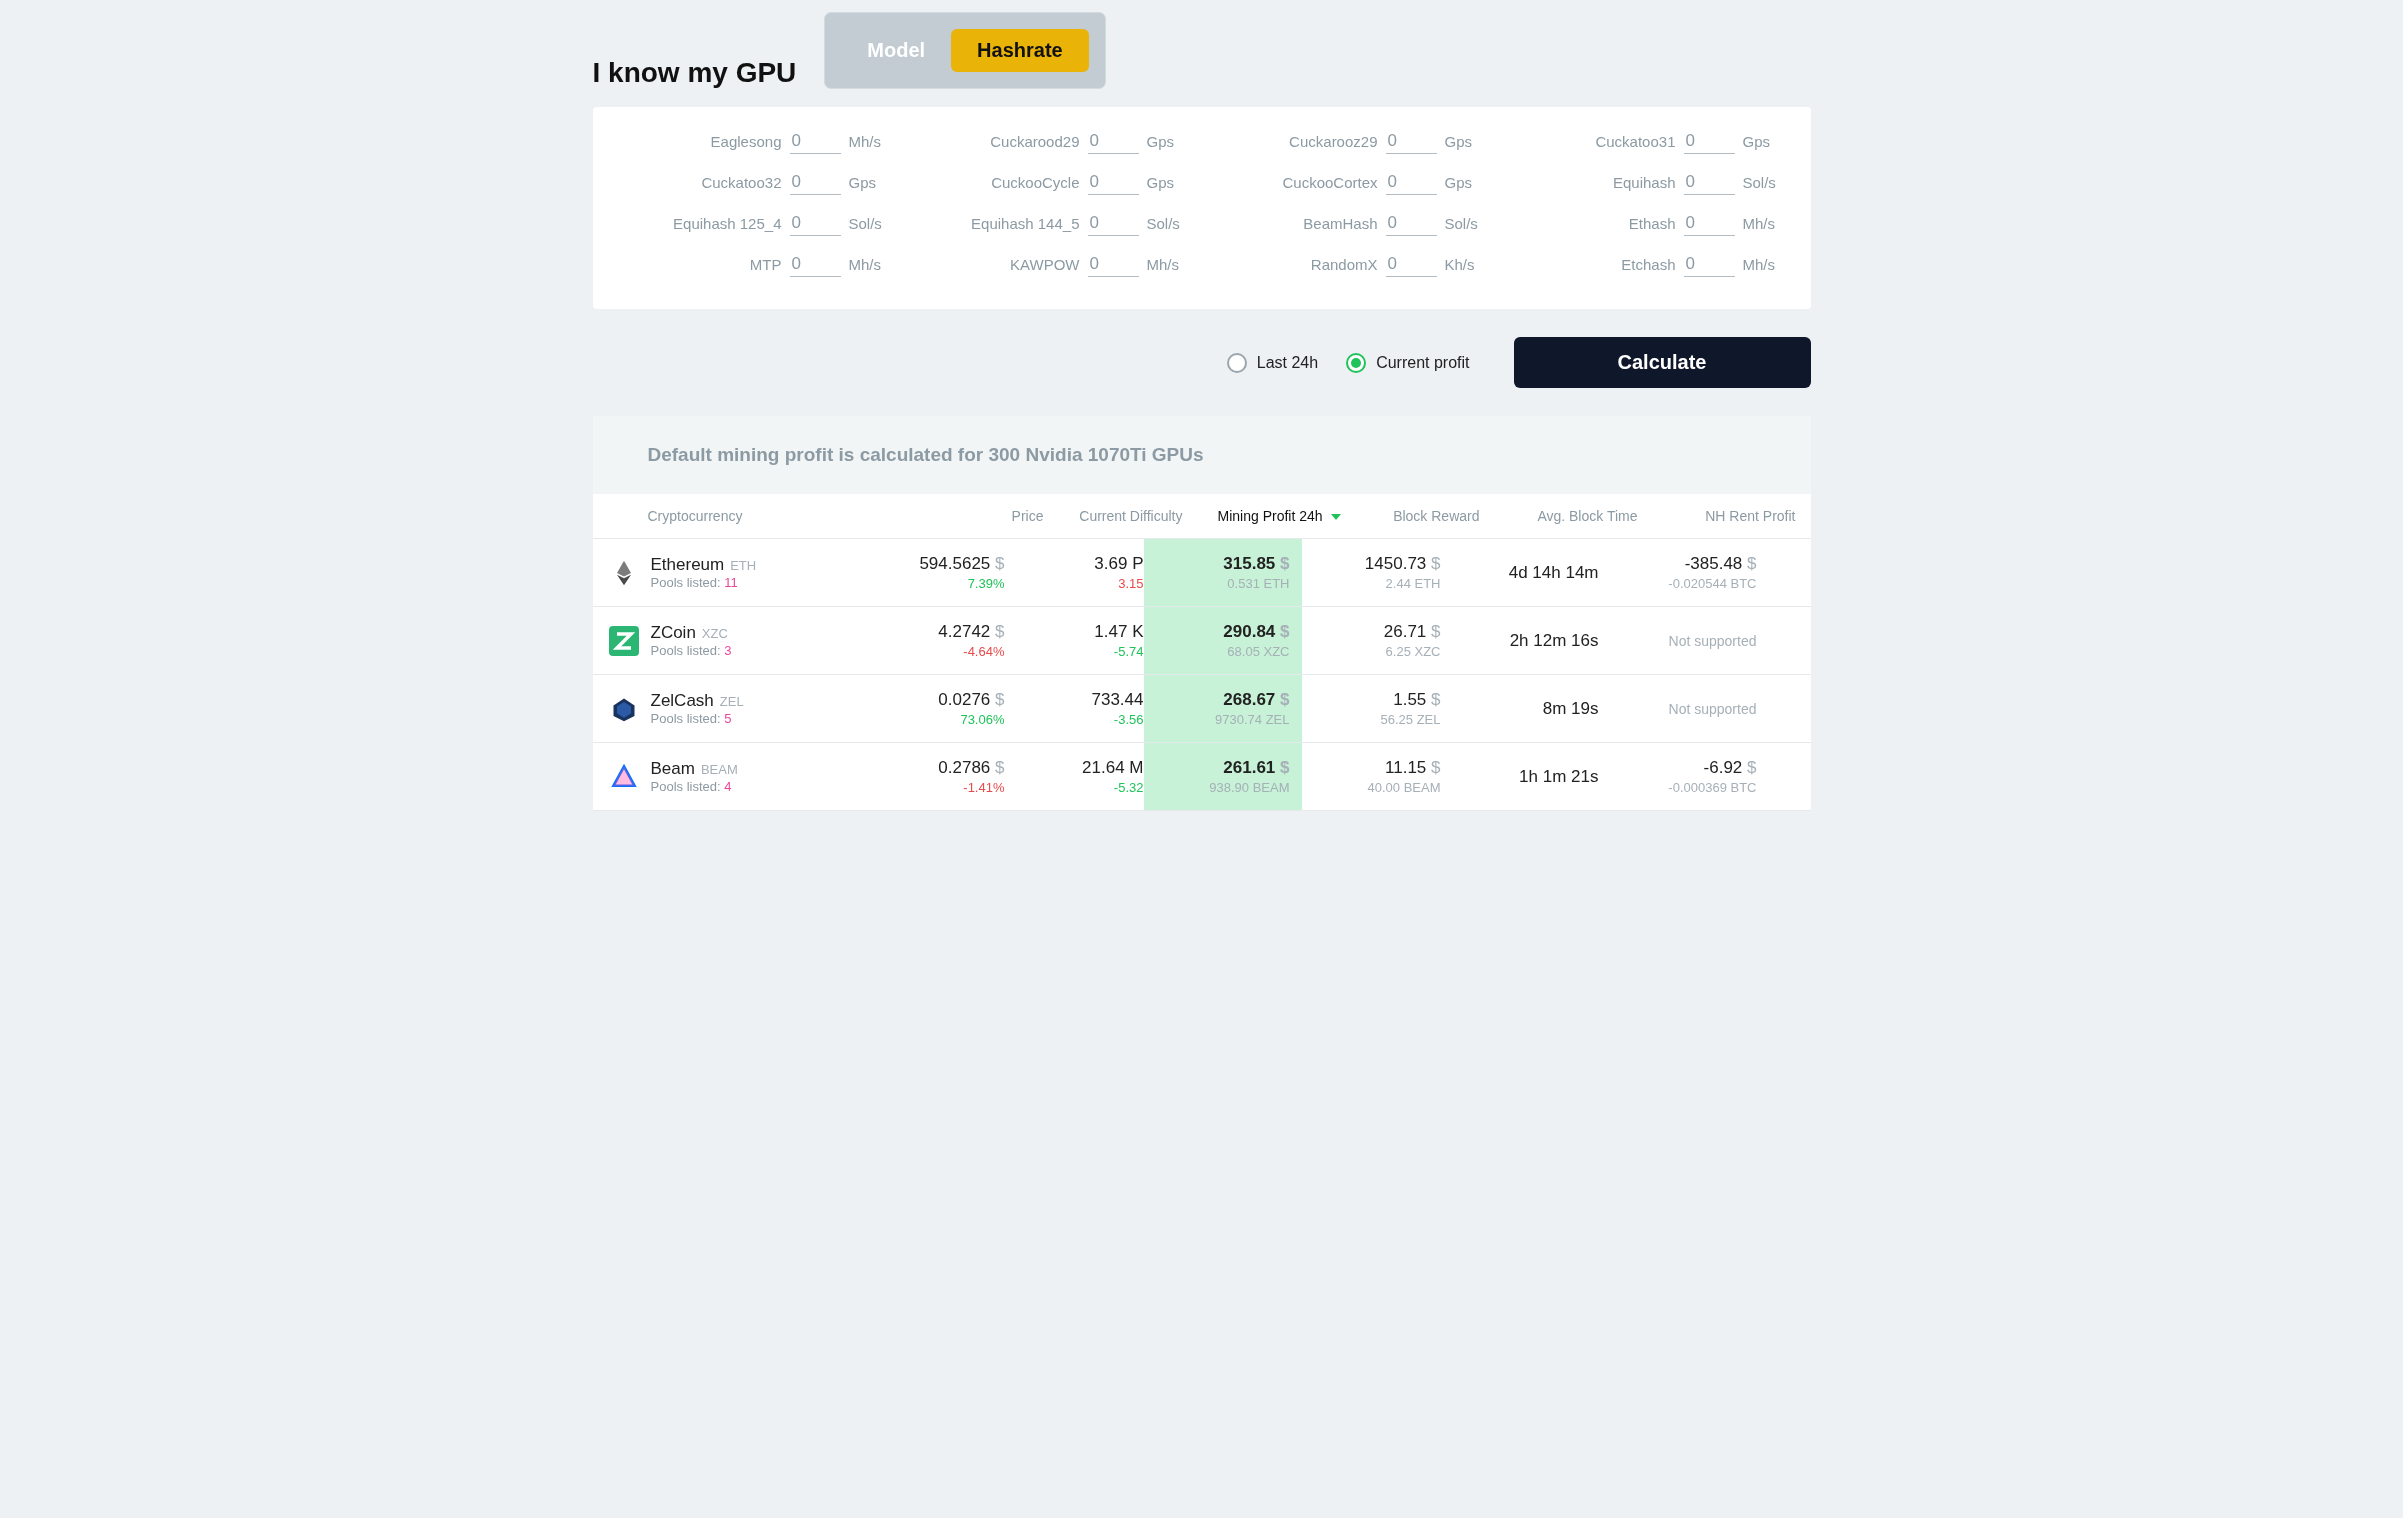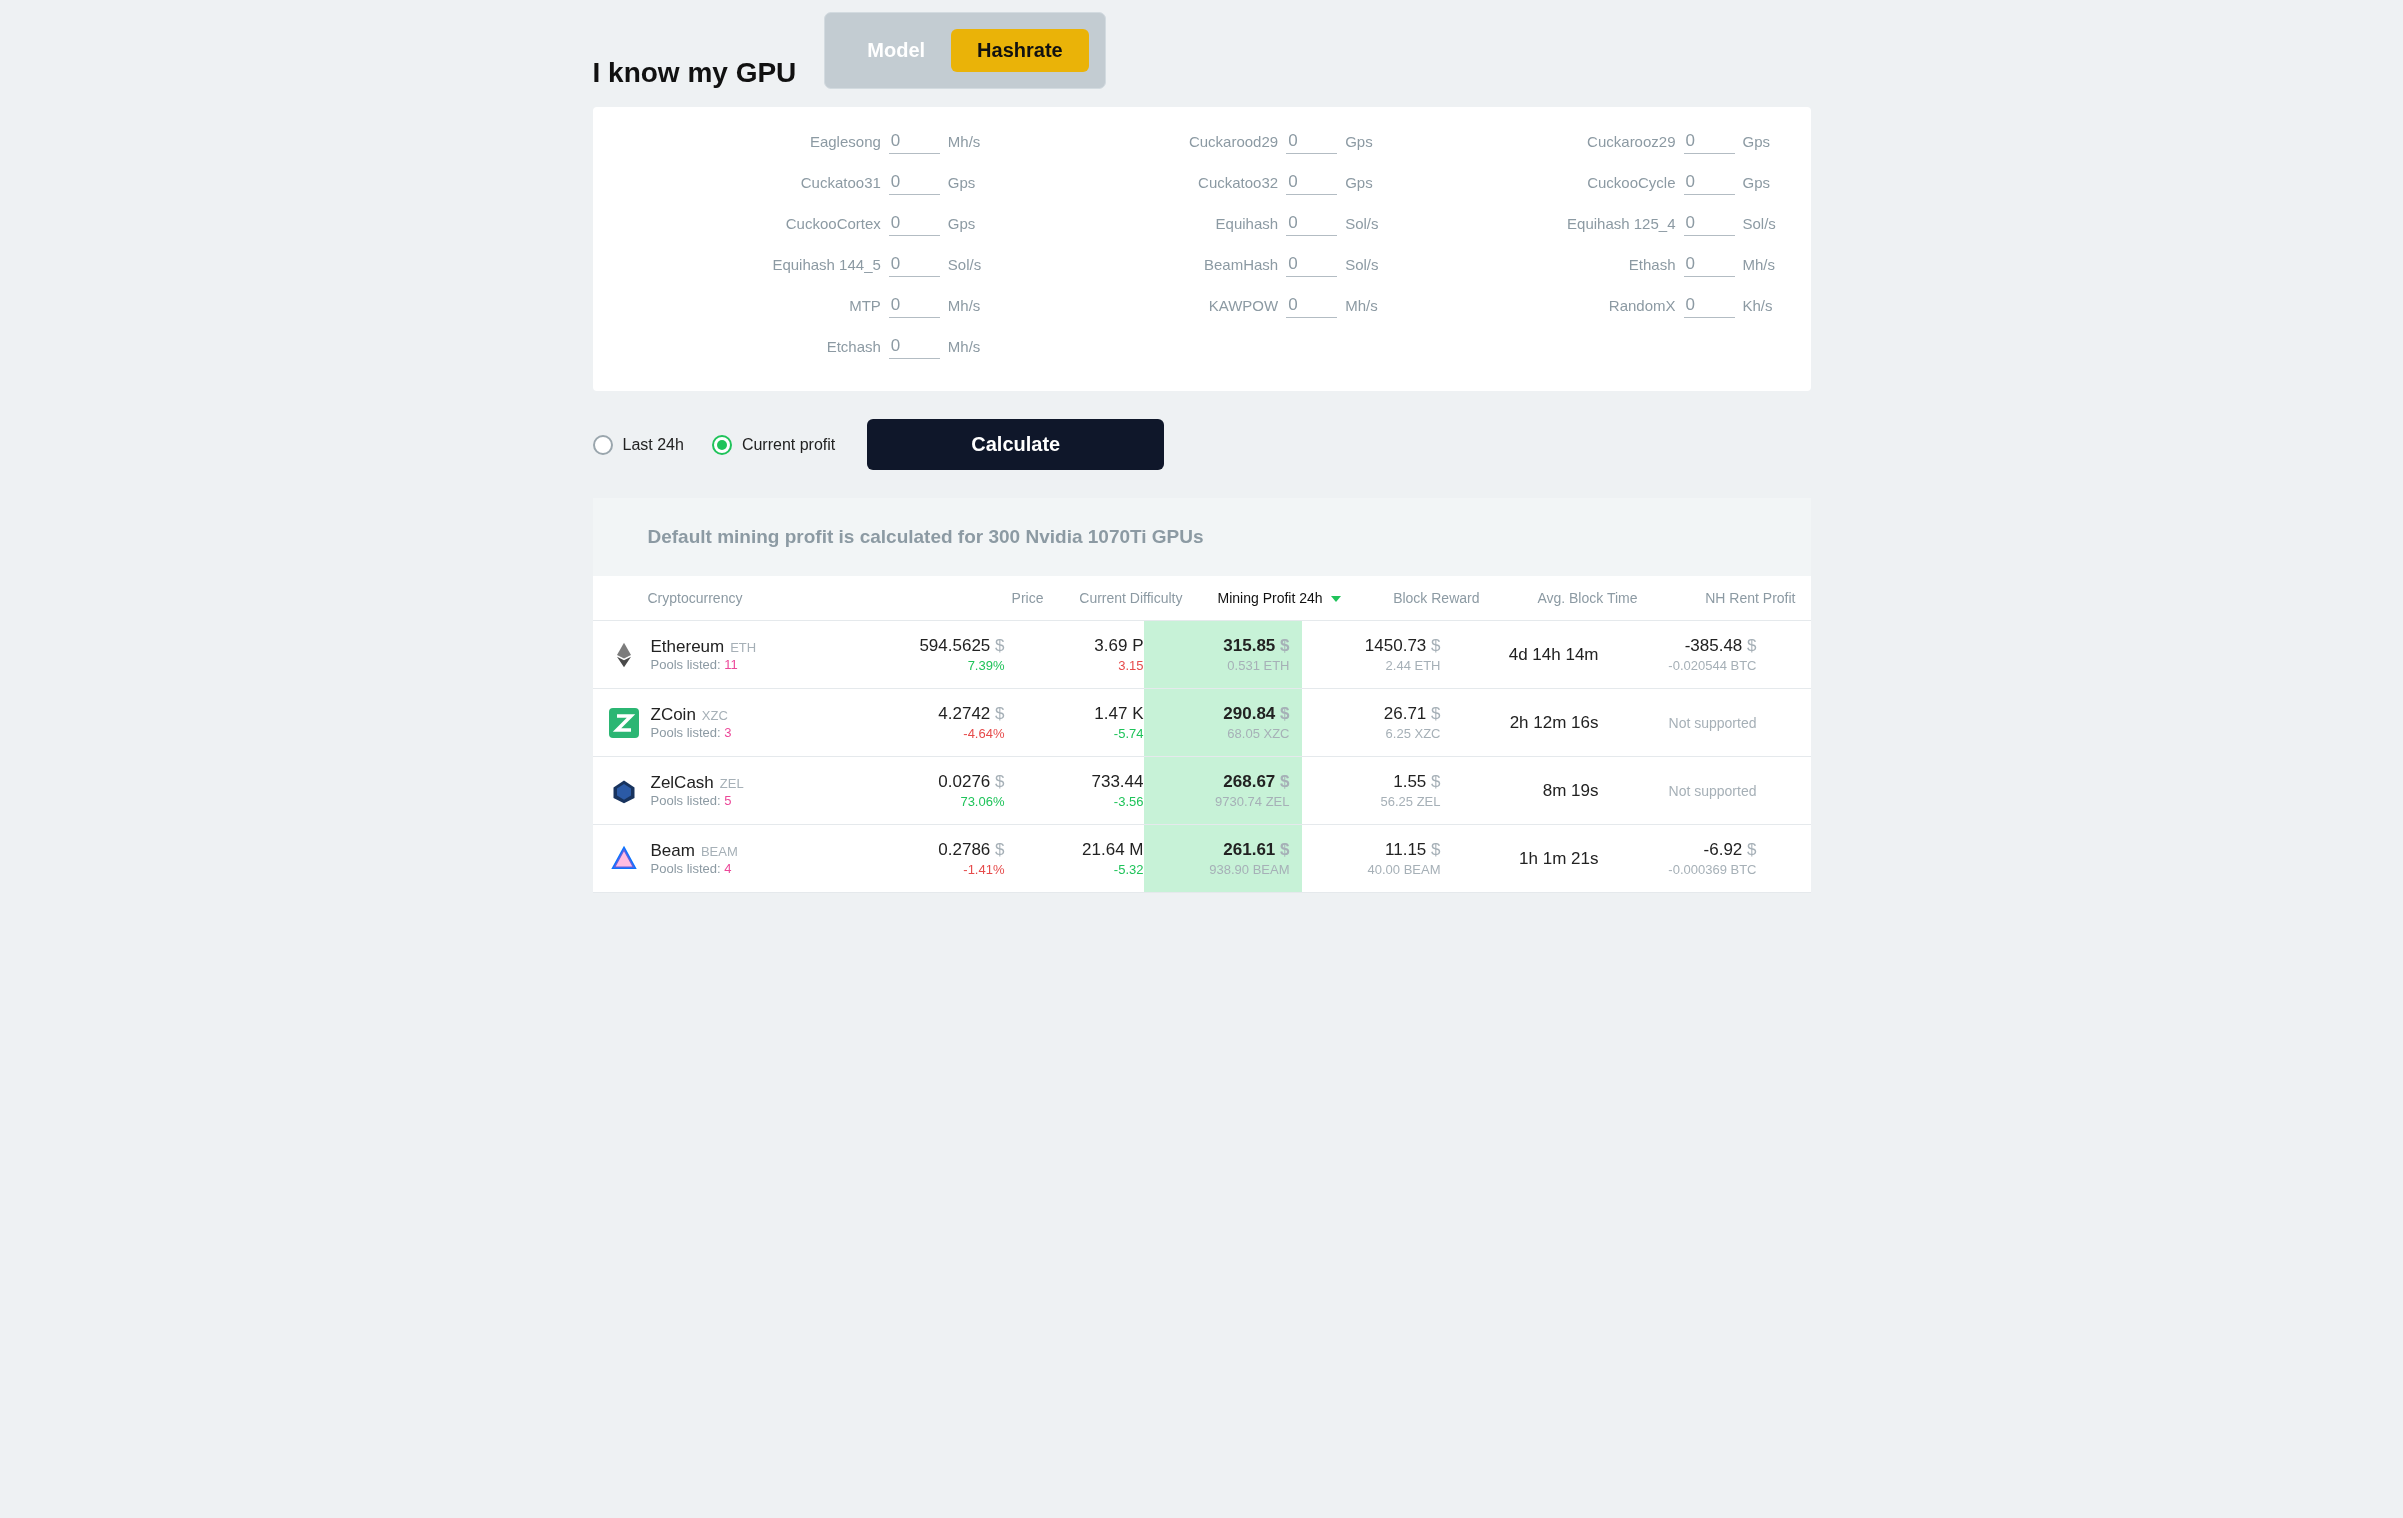--- a/index.html
+++ b/index.html
@@ -46,21 +46,21 @@
 }
 
 
 .panel {
   background: #fff;
   border-radius: 4px;
   padding: 24px 28px 32px 28px;
 }
 .hashrate-grid {
   display: grid;
-  grid-template-columns: repeat(3, 1fr);
+  grid-template-columns: repeat(4, 1fr);
   column-gap: 30px;
   row-gap: 18px;
 }
 .hr-row {
   display: flex;
   align-items: flex-end;
   justify-content: flex-end;
   gap: 8px;
 }
 .hr-label {
@@ -83,22 +83,22 @@
   color: #8c9aa3;
   font-size: 15px;
   width: 40px;
   padding-bottom: 4px;
 }
 
 
 .controls-row {
   display: flex;
   align-items: center;
-  justify-content: flex-start;
-  gap: 32px;
+  justify-content: flex-end;
+  gap: 44px;
   padding: 28px 0;
 }
 .radio-group { display: flex; align-items: center; gap: 28px; }
 .radio-item { display: flex; align-items: center; gap: 10px; cursor: pointer; }
 .radio-circle {
   width: 20px; height: 20px; border-radius: 50%;
   border: 2px solid #9aa6ad; position: relative;
   background: #fff;
 }
 .radio-circle.selected { border-color: #1fc35a; }

